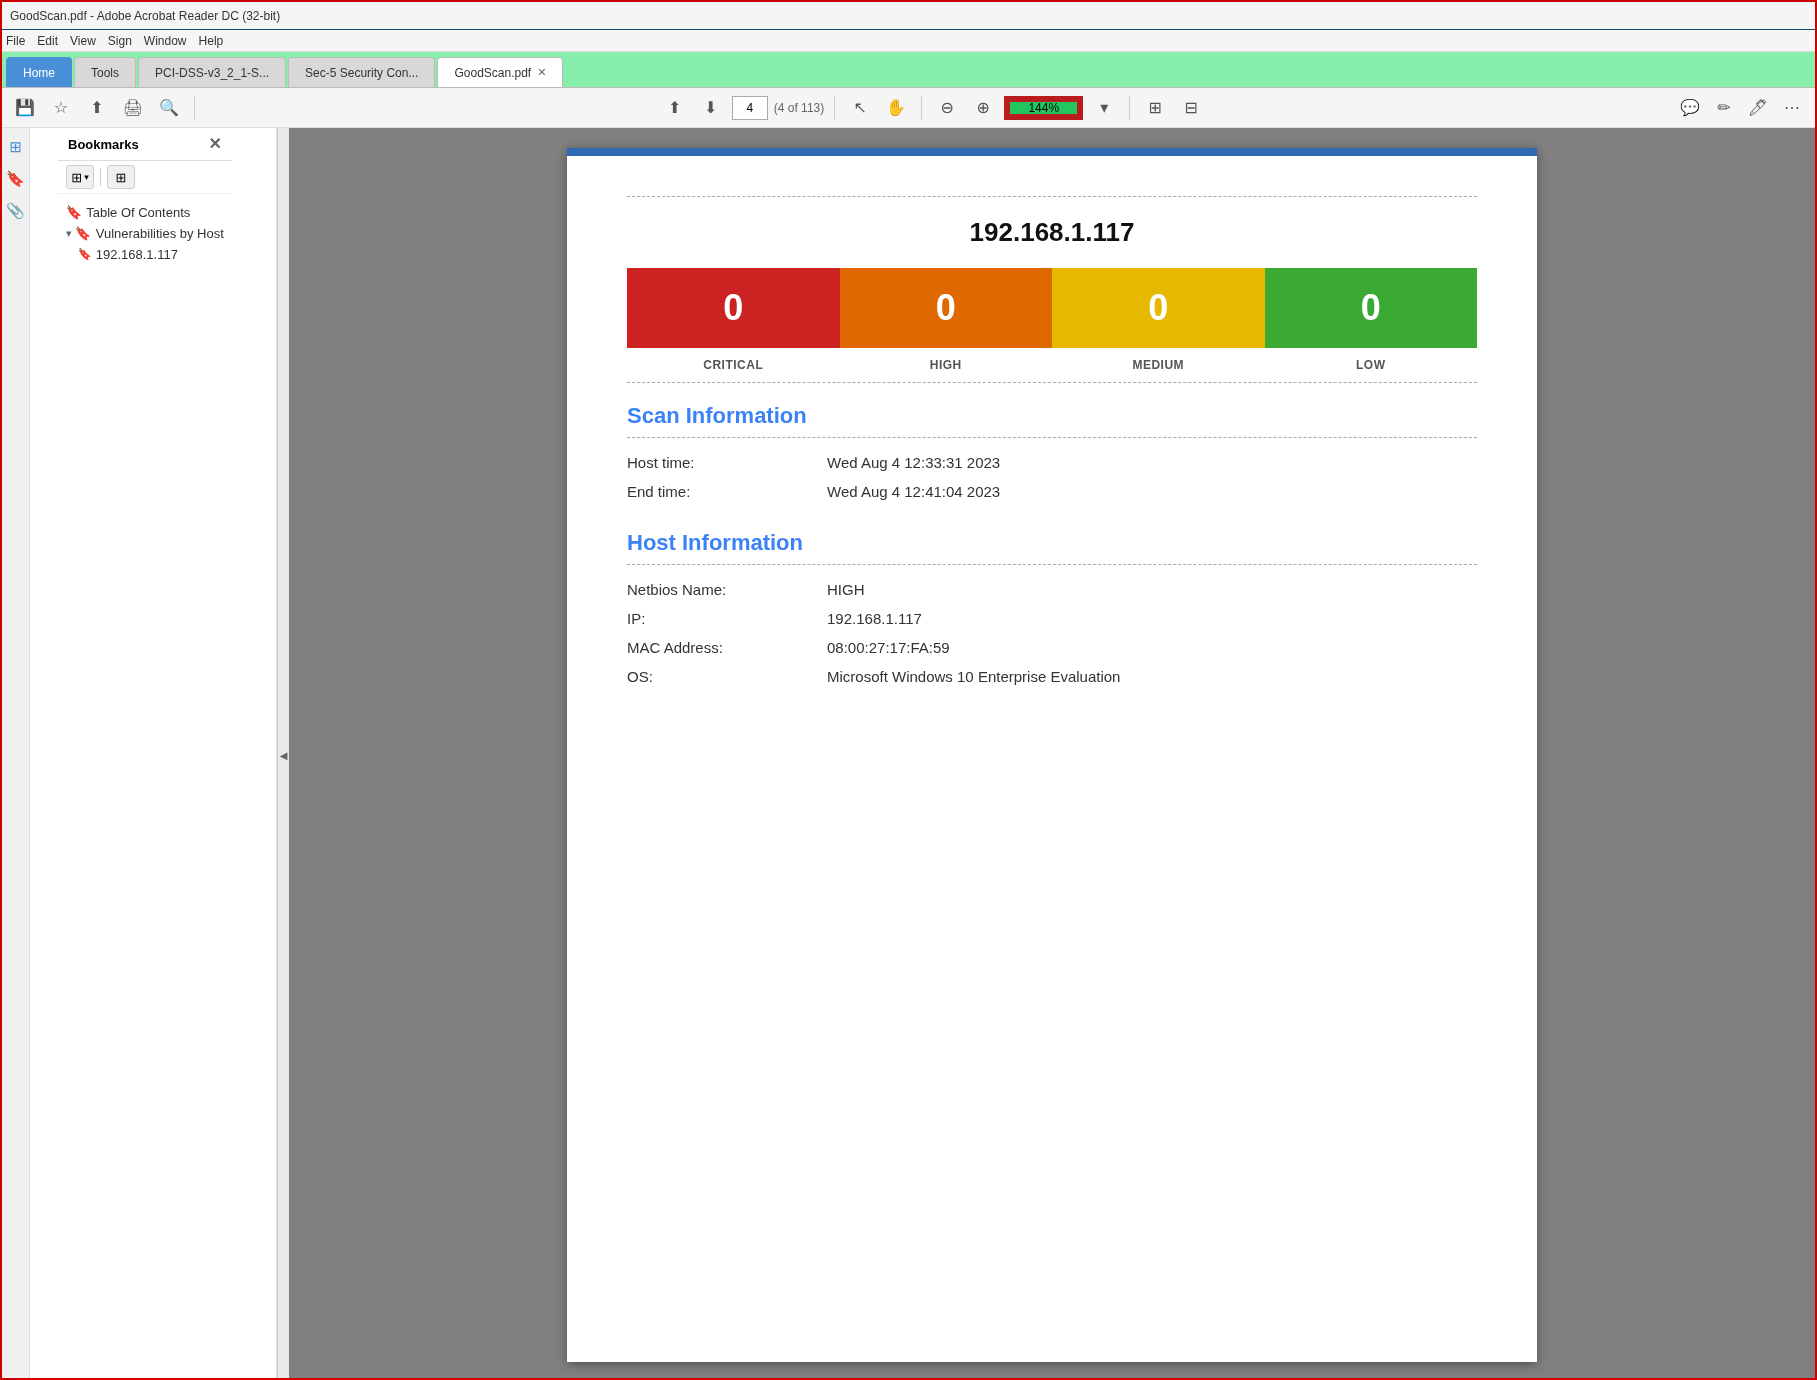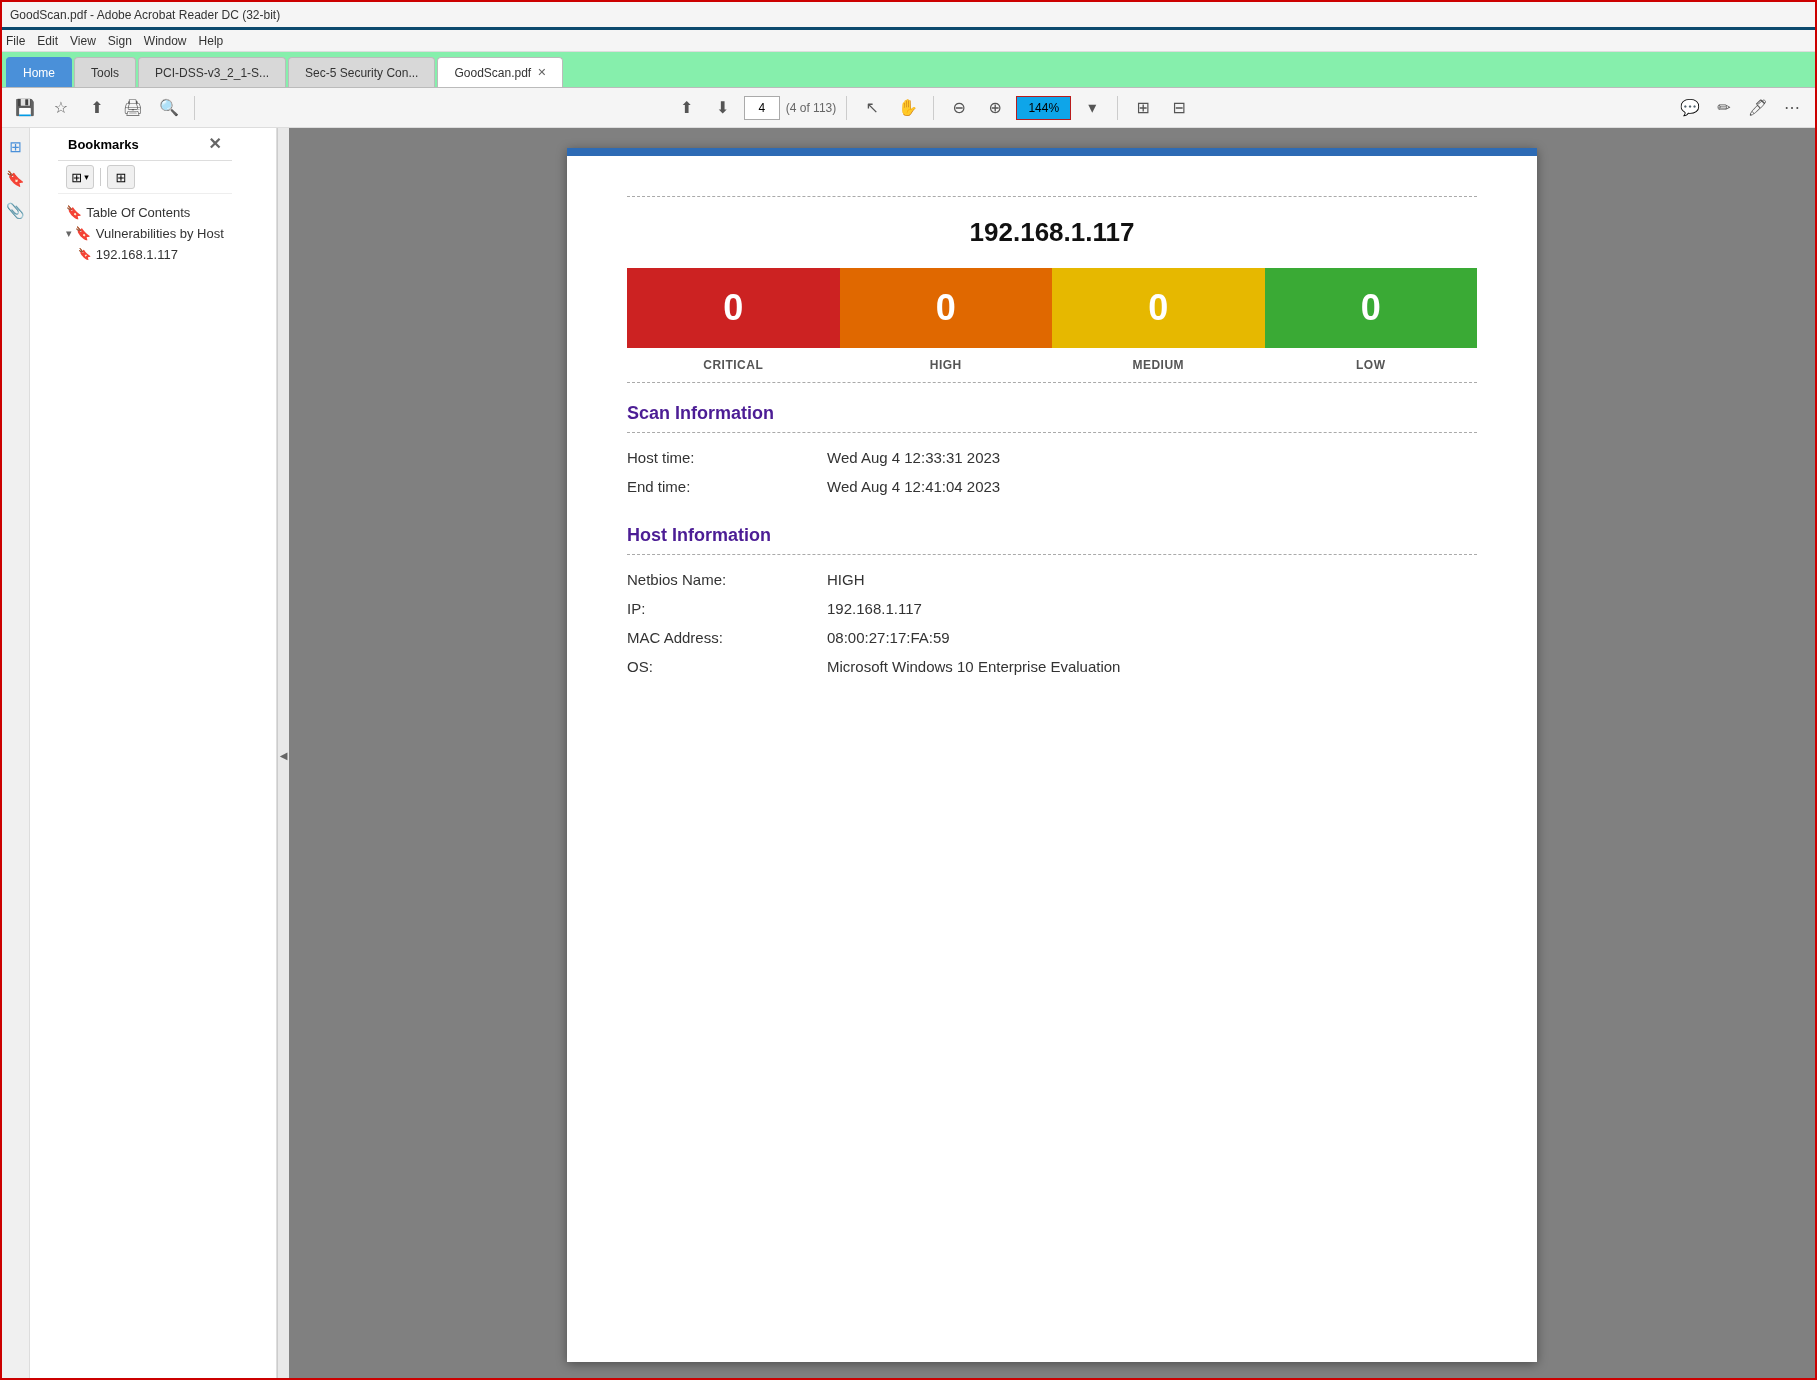--- a/index.html
+++ b/index.html
@@ -1,21 +1,21 @@
 <!DOCTYPE html>
 <html><head>
   <meta charset="utf-8">
   <style>
     * { margin: 0; padding: 0; box-sizing: border-box; }
     body { font-family: 'Segoe UI', Arial, sans-serif; font-size: 13px; background: #f0f0f0; width: 1817px; height: 1380px; overflow: hidden; border: 2px solid #cc0000; }
 
     
     .title-bar {
       background: #f5f5f5;
-      border-bottom: 3px solid #0c4a6e;
+      border-bottom: 1px solid #0c4a6e;
       height: 28px;
       display: flex;
       align-items: center;
       padding: 0 8px;
       font-size: 12px;
       color: #333;
     }
 
     
     .menu-bar {
@@ -86,24 +86,24 @@
     .page-input {
       width: 36px;
       height: 24px;
       text-align: center;
       border: 1px solid #aaa;
       background: white;
       font-size: 12px;
     }
     .page-total { color: #666; font-size: 12px; }
     .zoom-input {
-      width: 55px;
+      width: 79px;
       height: 24px;
-      border: 1px solid #b91c1c;
-      background: #0ea5e9;
+      border: 6px solid #b91c1c;
+      background: #22c55e;
       font-size: 12px;
       text-align: center;
     }
     .toolbar-right {
       display: flex;
       align-items: center;
       gap: 4px;
       margin-left: 8px;
     }
 
@@ -272,23 +272,23 @@
     .sev-label {
       flex: 1;
       text-align: center;
       font-size: 12px;
       font-weight: 600;
       color: #555;
       letter-spacing: 0.5px;
     }
 
     .section-title {
-      font-size: 18px;
+      font-size: 22px;
       font-weight: 700;
-      color: #4c1d95;
+      color: #3b82f6;
       margin-bottom: 8px;
       margin-top: 20px;
     }
     .section-divider {
       border: none;
       border-top: 1px dashed #aaa;
       margin-bottom: 16px;
     }
 
     .info-row {

